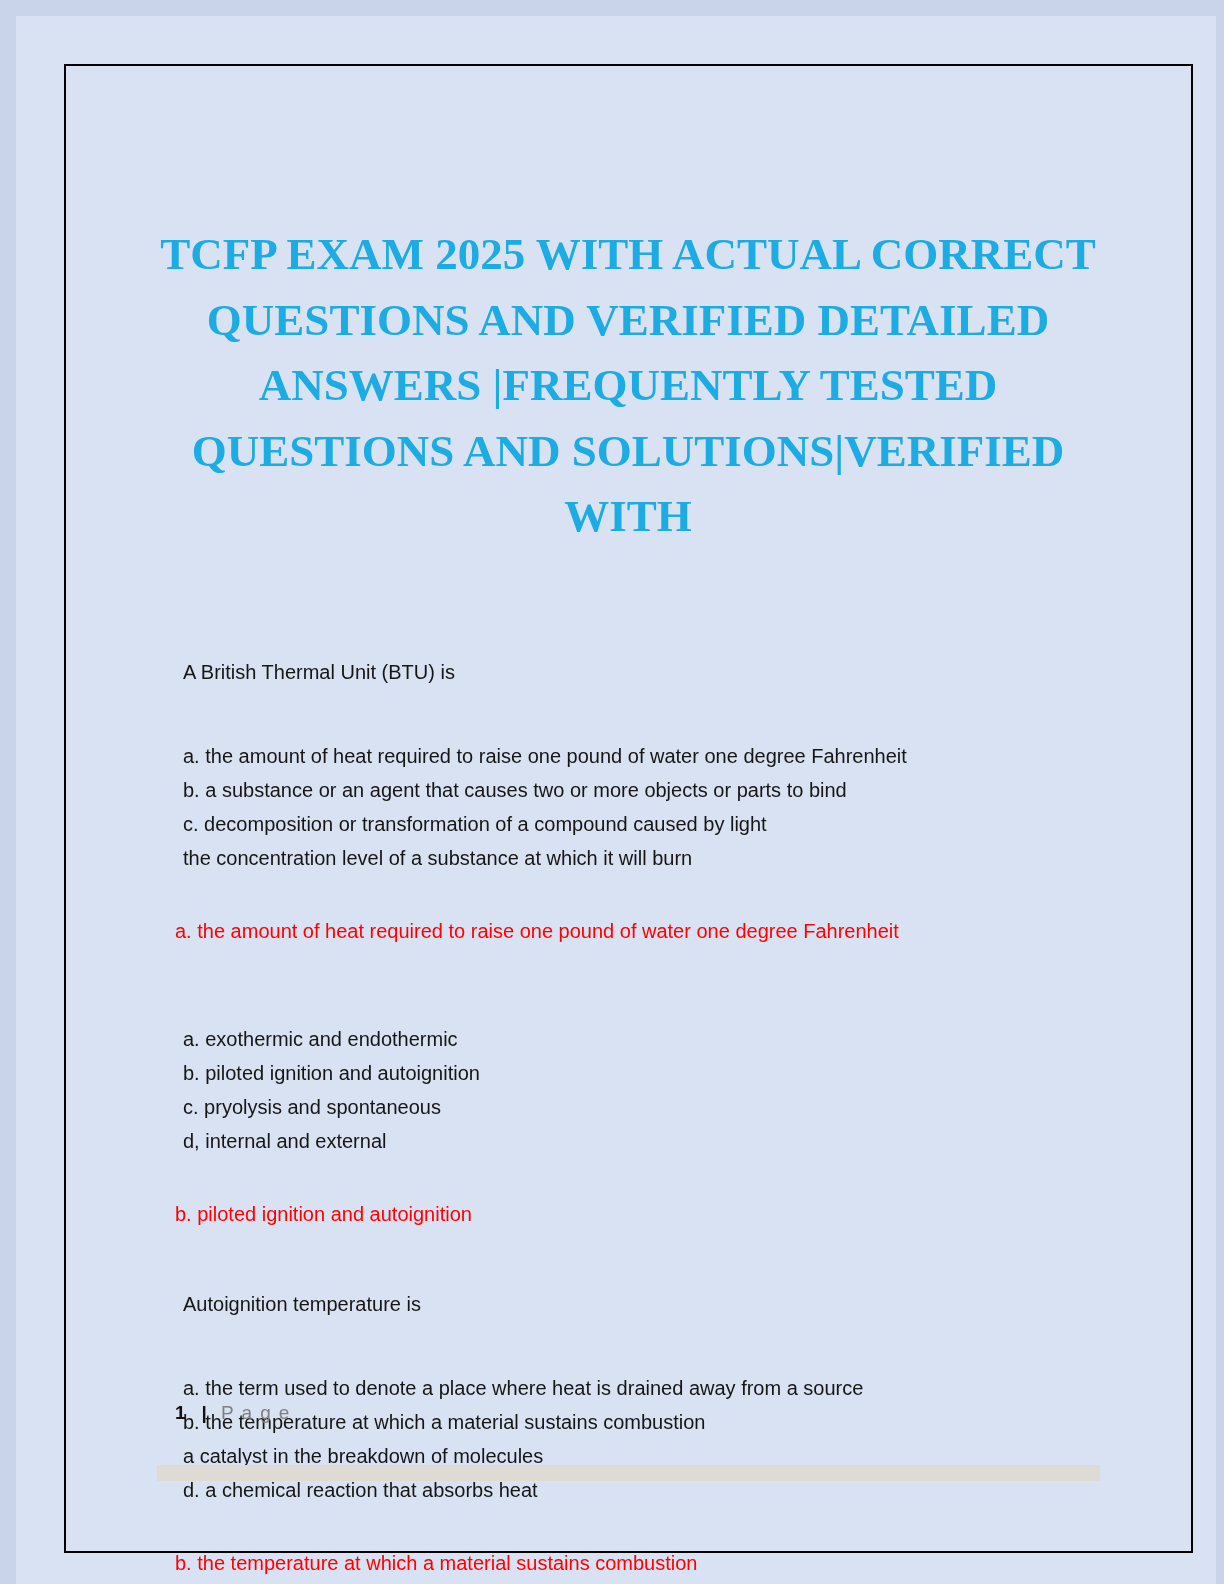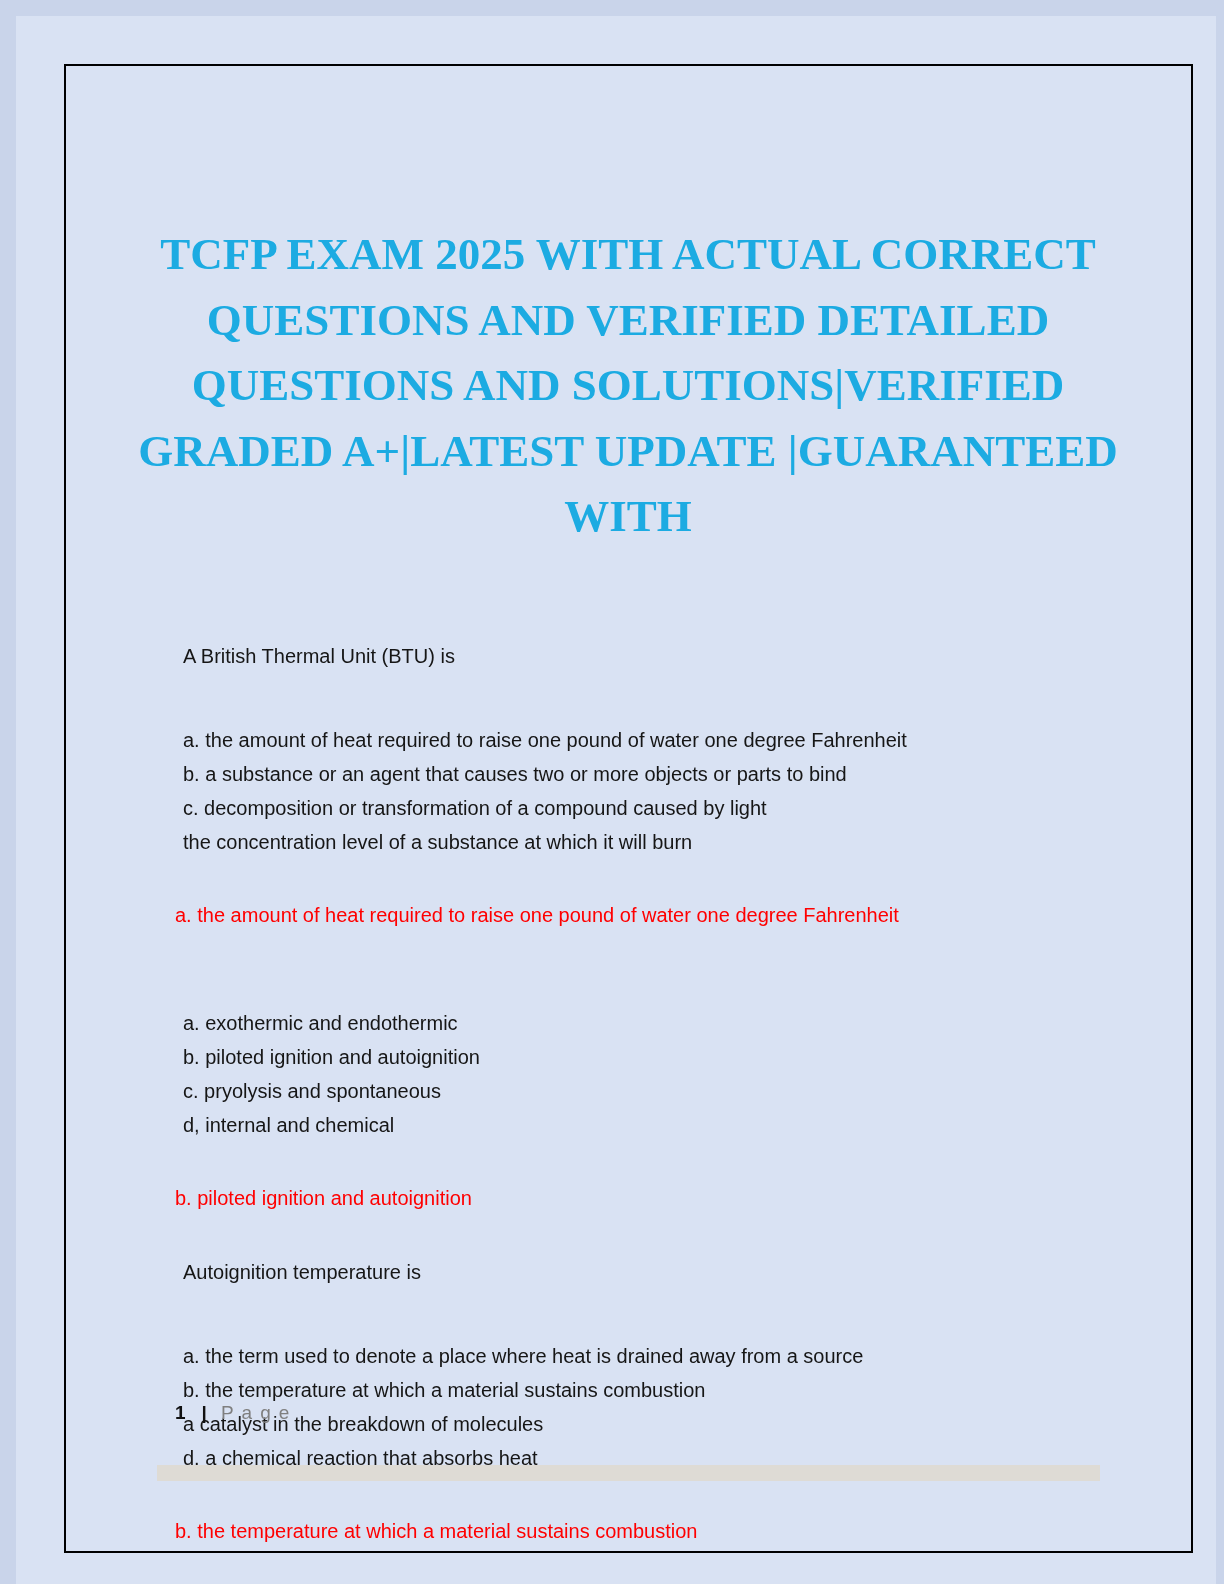--- a/index.html
+++ b/index.html
@@ -36,21 +36,21 @@
   .qa {
     position: absolute;
     left: 143px;
     top: 599px;
     width: 941px;
     font-size: 20px;
     line-height: 34px;
     color: #161616;
   }
   .q-block { margin-bottom: 15px; }
-  .q-text { line-height: 34px; }
+  .q-text { line-height: 34px; margin-top: 16px; }
   .blank-line { height: 34px; }
   .opts { white-space: pre-line; line-height: 34px; }
   .answer {
     color: #ff0000;
     line-height: 34px;
     margin-bottom: 16px;
   }
   .footer-rule {
     position: absolute;
     left: 141px;
@@ -73,43 +73,43 @@
 </style>
 </head>
 <body>
 
 <div class="page">
   <div class="page-border"></div>
 
   <div class="doc-title">
     <div class="title-line">TCFP EXAM 2025 WITH ACTUAL CORRECT</div>
     <div class="title-line">QUESTIONS AND VERIFIED DETAILED</div>
+    <div class="title-line">ANSWERS |FREQUENTLY TESTED</div>
     <div class="title-line">QUESTIONS AND SOLUTIONS|VERIFIED</div>
-    <div class="title-line">GRADED A+|LATEST UPDATE |GUARANTEED</div>
     <div class="title-line">WITH</div>
   </div>
 
   <div class="qa">
 
     <div class="q-block">
       <div class="q-text">A British Thermal Unit (BTU) is</div>
       <div class="blank-line"></div>
       <div class="opts">a. the amount of heat required to raise one pound of water one degree Fahrenheit
 b. a substance or an agent that causes two or more objects or parts to bind
 c. decomposition or transformation of a compound caused by light
 the concentration level of a substance at which it will burn</div>
     </div>
     <div class="answer">a. the amount of heat required to raise one pound of water one degree Fahrenheit</div>
 
     <div class="q-block">
       <div class="blank-line"></div>
       <div class="opts">a. exothermic and endothermic
 b. piloted ignition and autoignition
 c. pryolysis and spontaneous
-d, internal and chemical</div>
+d, internal and external</div>
     </div>
     <div class="answer">b. piloted ignition and autoignition</div>
 
     <div class="q-block">
       <div class="q-text">Autoignition temperature is</div>
       <div class="blank-line"></div>
       <div class="opts">a. the term used to denote a place where heat is drained away from a source
 b. the temperature at which a material sustains combustion
 a catalyst in the breakdown of molecules
 d. a chemical reaction that absorbs heat</div>

